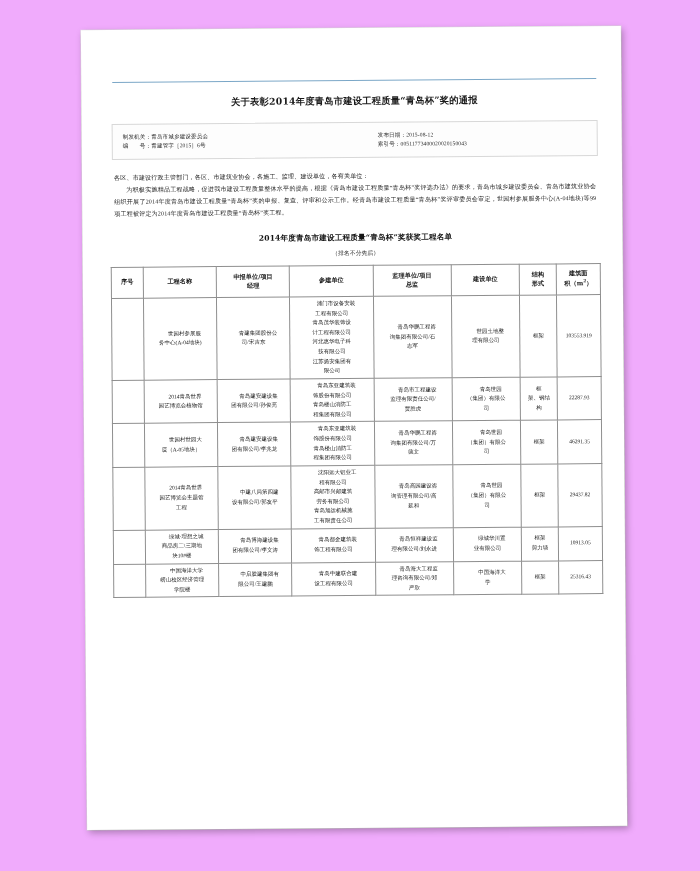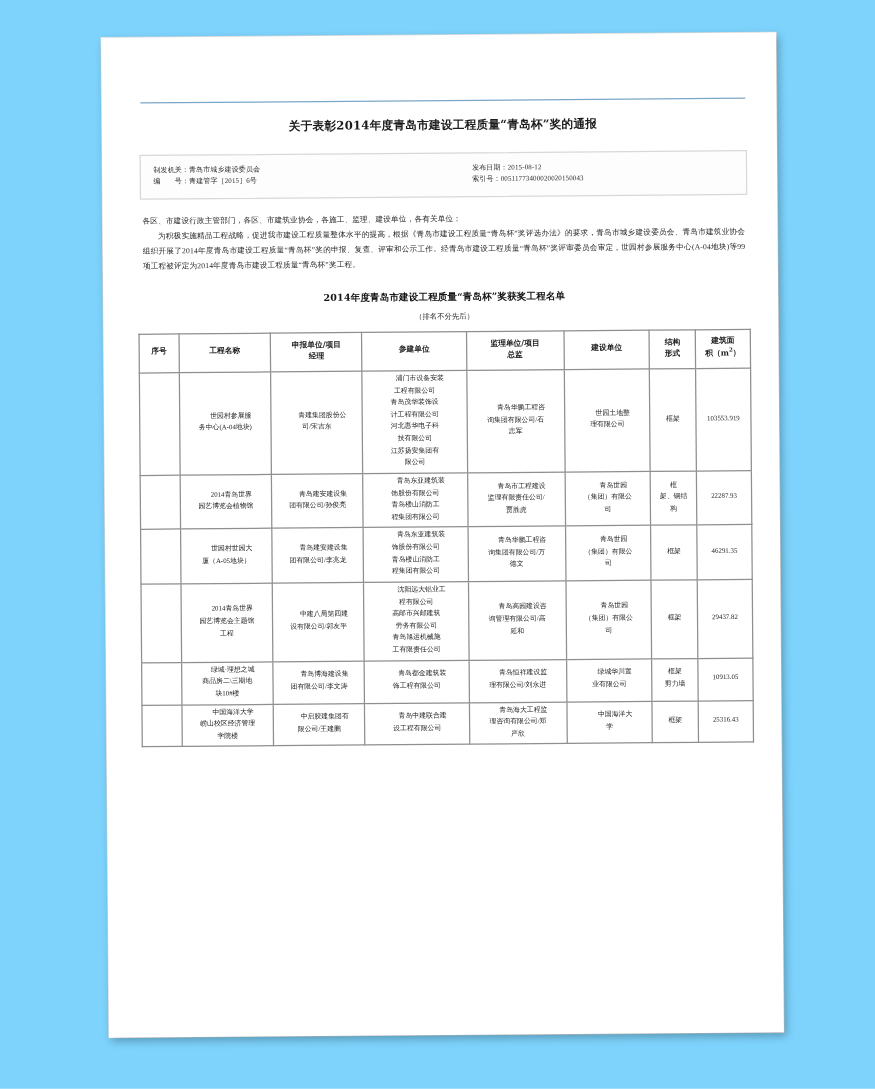--- a/index.html
+++ b/index.html
@@ -13,21 +13,21 @@
     overflow: hidden;
     background: #ffffff;
     font-family: "Liberation Serif", "DejaVu Serif", serif;
     position: relative;
   }
 
   
   #canvas {
     position: absolute;
     inset: 0;
-    background: #7dd3fc;
+    background: #f0abfc;
   }
 
   
   #sheet-wrap {
     position: absolute;
     left: 84px;
     top: 28px;
     width: 540px;
     height: 800px;
     transform: rotate(-0.45deg);

